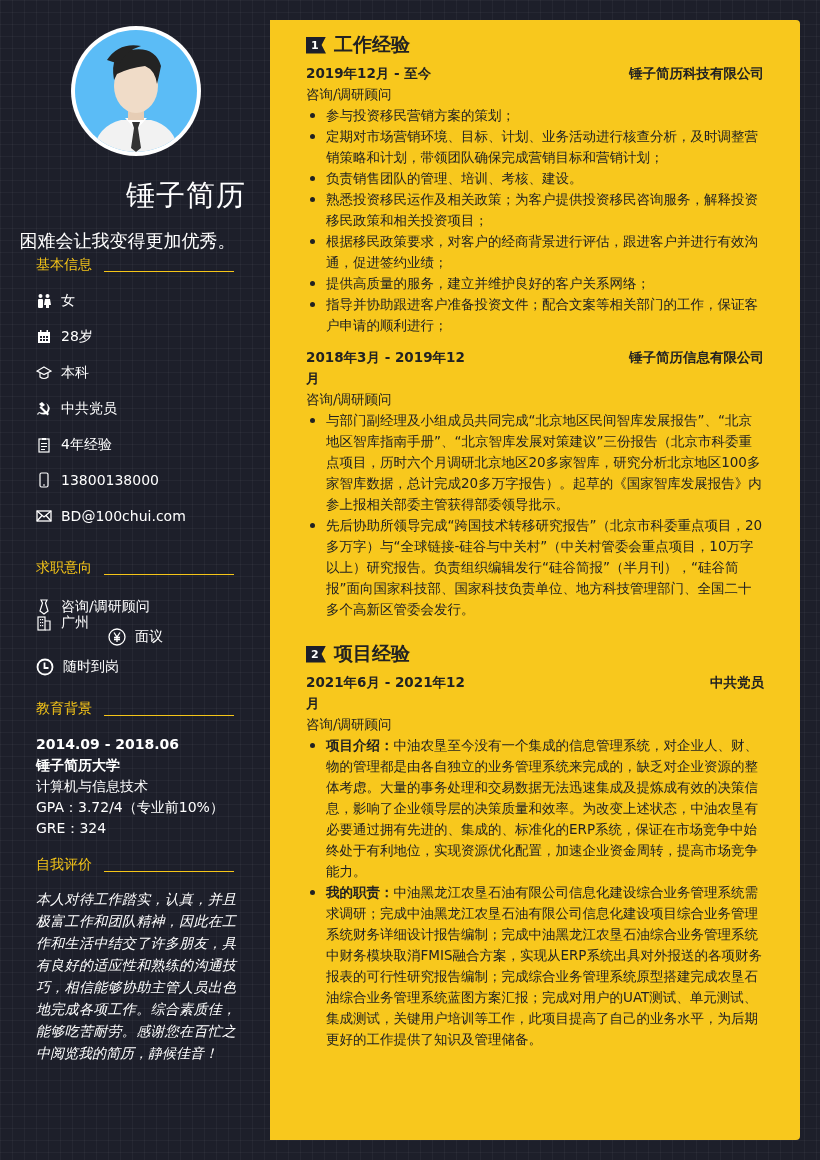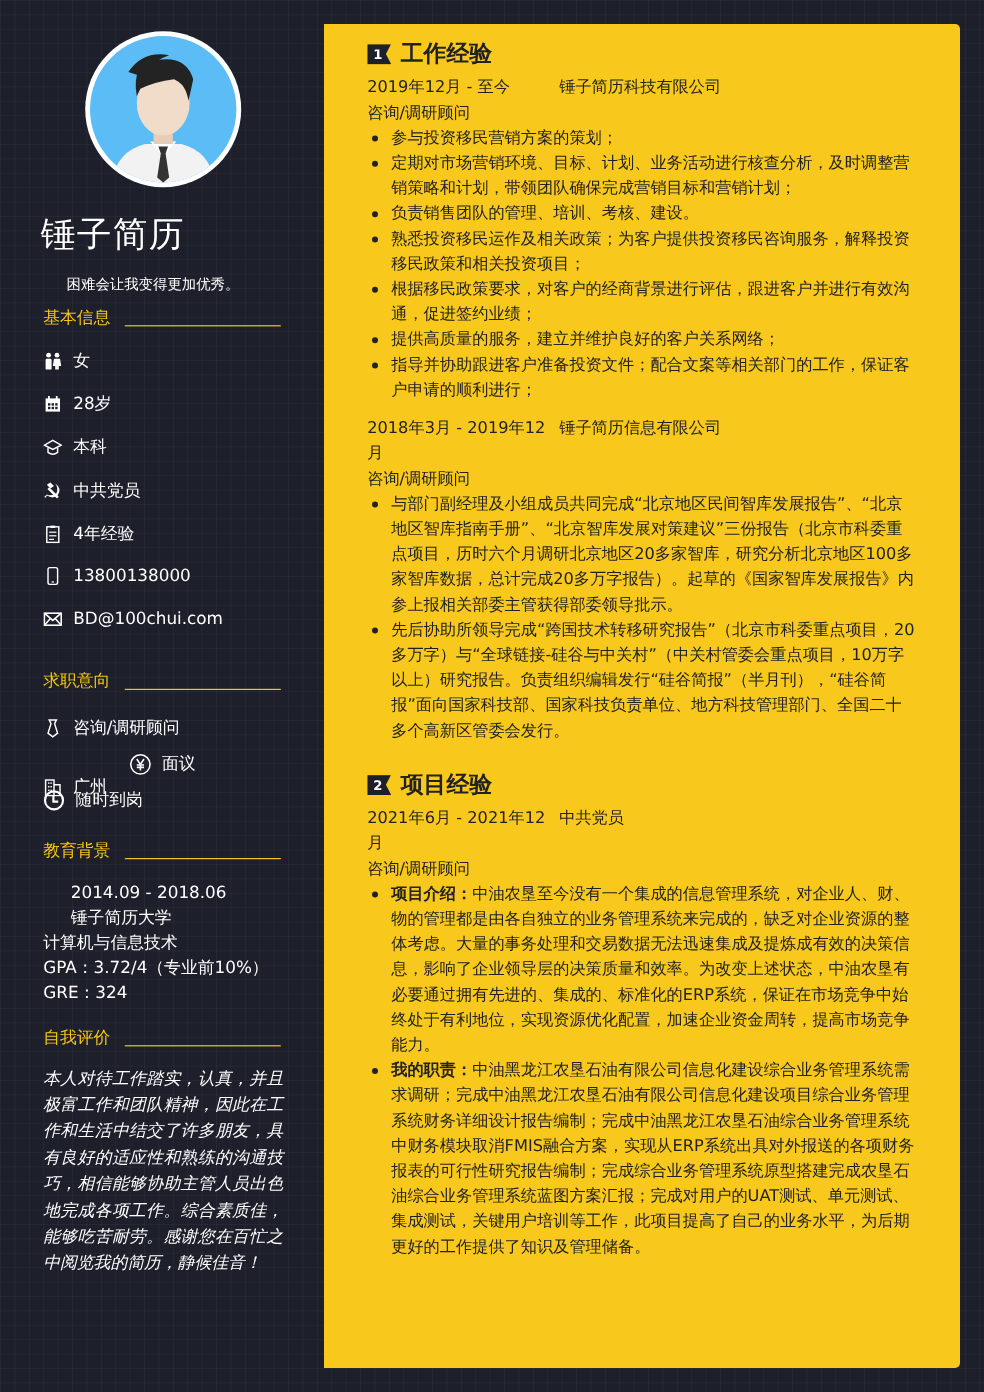--- a/index.html
+++ b/index.html
@@ -14,46 +14,46 @@
     background-size: 12px 12px;
     color: #fff;
   }
   
   .sidebar { position: absolute; left: 0; top: 0; width: 270px; height: 1160px; }
   .avatar {
     position: absolute; left: 71px; top: 26px; width: 130px; height: 130px;
     border-radius: 50%; background: #fff; padding: 4px;
   }
   .avatar-inner { width: 100%; height: 100%; border-radius: 50%; background: #5bbcf6; overflow: hidden; position: relative; }
-  .name { position: absolute; left: 0; width: 246px; top: 176px; text-align: left; font-size: 29px; color: #fff; letter-spacing: 1px; padding-left: 34px; }
-  .motto { position: absolute; left: 0; width: 250px; top: 229px; text-align: center; font-size: 12px; color: #fff; padding-left: 5px; }
+  .name { position: absolute; left: 0; width: 246px; top: 176px; text-align: right; font-size: 29px; color: #fff; letter-spacing: 1px; padding-left: 34px; }
+  .motto { position: absolute; left: 0; width: 250px; top: 229px; text-align: center; font-size: 18px; color: #fff; padding-left: 5px; }
   .sec-title { position: absolute; left: 36px; width: 198px; display: flex; align-items: flex-end; }
   .sec-title .t { color: #f5c518; font-size: 14px; white-space: nowrap; }
   .sec-title .line { flex: 1; border-bottom: 1px solid #f5c518; margin-left: 12px; margin-bottom: 2px; }
   .info-row { position: absolute; left: 36px; display: flex; align-items: center; font-size: 14px; color: #fff; height: 20px; }
   .ico { width: 16px; height: 16px; margin-right: 9px; display: inline-flex; align-items: center; justify-content: center; }
   .ico svg { width: 16px; height: 16px; }
   .edu { position: absolute; left: 36px; top: 734px; width: 200px; font-size: 14px; line-height: 21px; color: #fff; }
-  .edu .b { font-weight: normal; margin-left: 23px; }
+  .edu .b { font-weight: bold; }
   .self { position: absolute; left: 36px; top: 888px; width: 200px; font-size: 14px; line-height: 22px; color: #fff; text-align: justify; font-style: italic; }
 
   
   .panel {
     position: absolute; left: 270px; top: 20px; width: 530px; height: 1120px;
     background: #f8c81d; border-radius: 0 4px 4px 0; color: #222;
   }
   .p-head { position: absolute; left: 36px; display: flex; align-items: center; }
   .badge {
     width: 20px; height: 17px; background: #1d1f2a; color: #fff; font-size: 11px; font-weight: bold;
     display: flex; align-items: center; justify-content: flex-start; padding-left: 5px; margin-right: 8px;
     clip-path: polygon(0 0, 100% 0, 78% 50%, 100% 100%, 0 100%);
   }
   .p-head .title { font-size: 19px; font-weight: bold; color: #222; }
   .job { position: absolute; left: 36px; width: 458px; font-size: 13.5px; color: #222; }
-  .job-head { display: flex; justify-content: flex-start; font-weight: normal; line-height: 21px; }
+  .job-head { display: flex; justify-content: space-between; font-weight: bold; line-height: 21px; }
   .job-head .date { width: 160px; }
   .job-role { line-height: 21px; }
   .bullets { list-style: none; }
   .bullets li { position: relative; padding-left: 20px; line-height: 21px; }
   .bullets li::before { content: ""; position: absolute; left: 4px; top: 8px; width: 5px; height: 5px; border-radius: 50%; background: #222; }
   .bullets .lbl { font-weight: bold; }
 </style>
 </head>
 <body>
 
@@ -162,21 +162,21 @@
     <span class="line"></span>
   </div>
   <div class="info-row" style="top:597px">
     <span class="ico">
         <svg viewBox="0 0 16 16">
           <path d="M5 1 H11 L9.5 4 L12 12 L8 15 L4 12 L6.5 4 Z" fill="none" stroke="#fff" stroke-width="1.2"></path>
         </svg>
       </span>
     <span>咨询/调研顾问</span>
   </div>
-  <div class="info-row" style="top:646px">
+  <div class="info-row" style="top:613px">
     <span class="ico">
         <svg viewBox="0 0 16 16">
           <rect x="2" y="2" width="7" height="13" fill="none" stroke="#fff" stroke-width="1.2"></rect>
           <path d="M9 6 H14 V15 H9" fill="none" stroke="#fff" stroke-width="1.2"></path>
           <g fill="#fff">
             <rect x="4" y="4" width="1.2" height="1.2"></rect>
             <rect x="6" y="4" width="1.2" height="1.2"></rect>
             <rect x="4" y="7" width="1.2" height="1.2"></rect>
             <rect x="6" y="7" width="1.2" height="1.2"></rect>
             <rect x="4" y="10" width="1.2" height="1.2"></rect>

